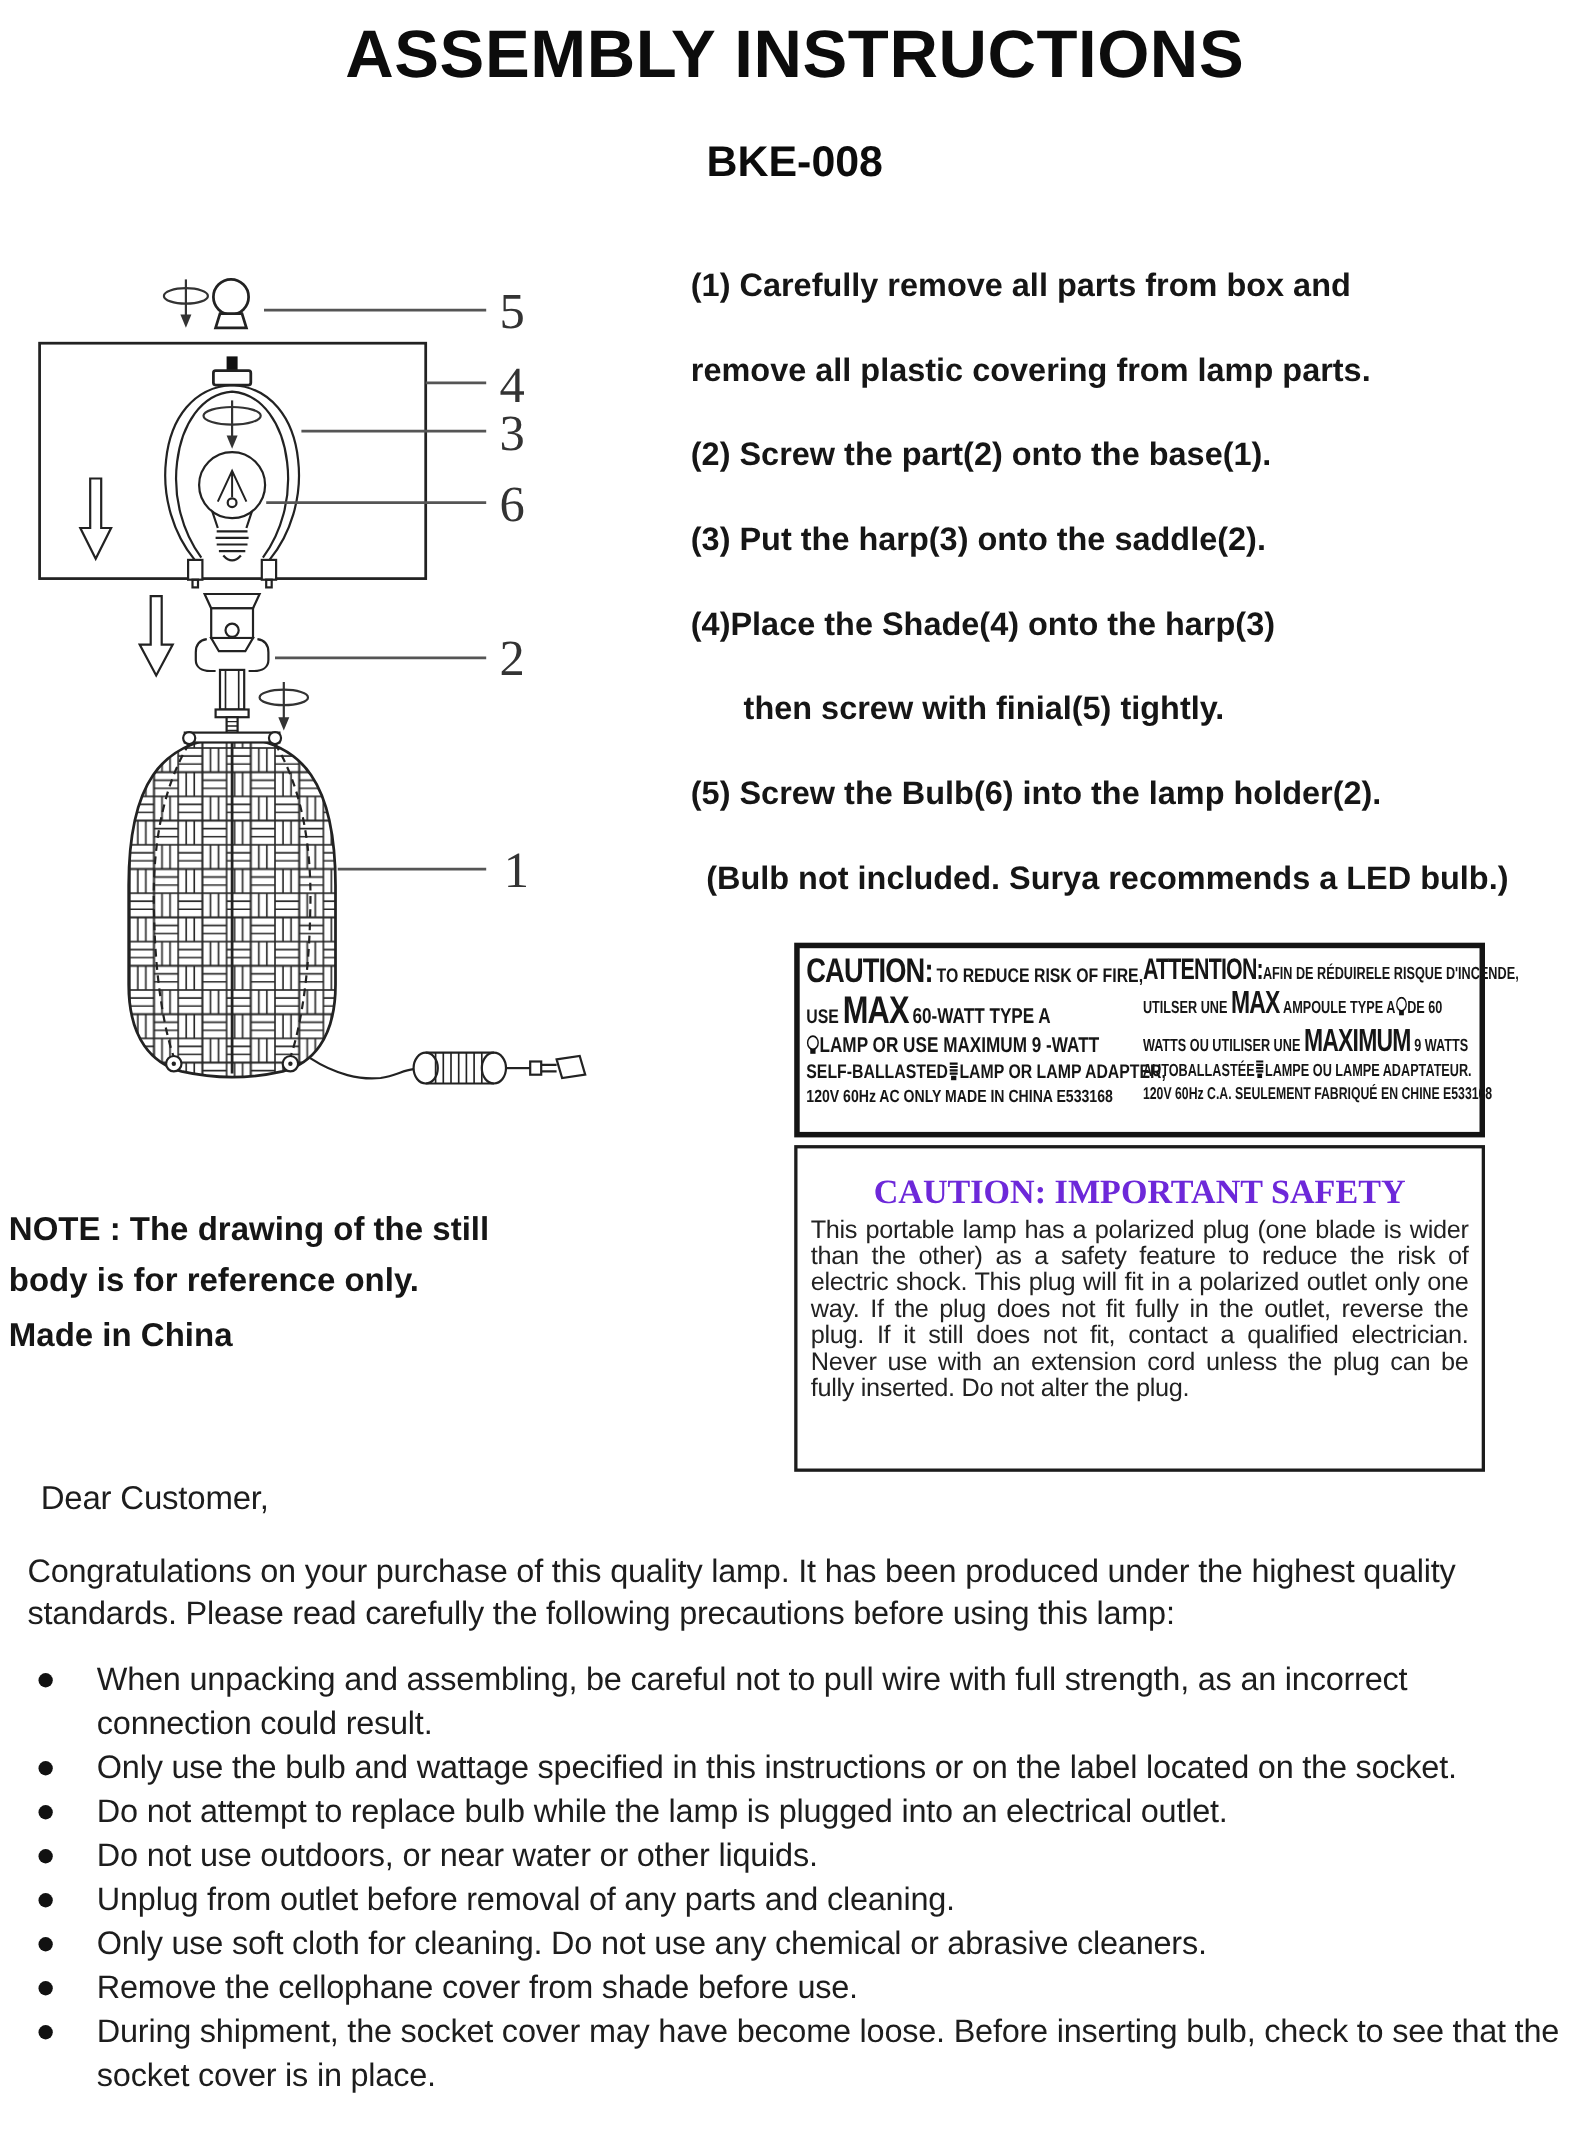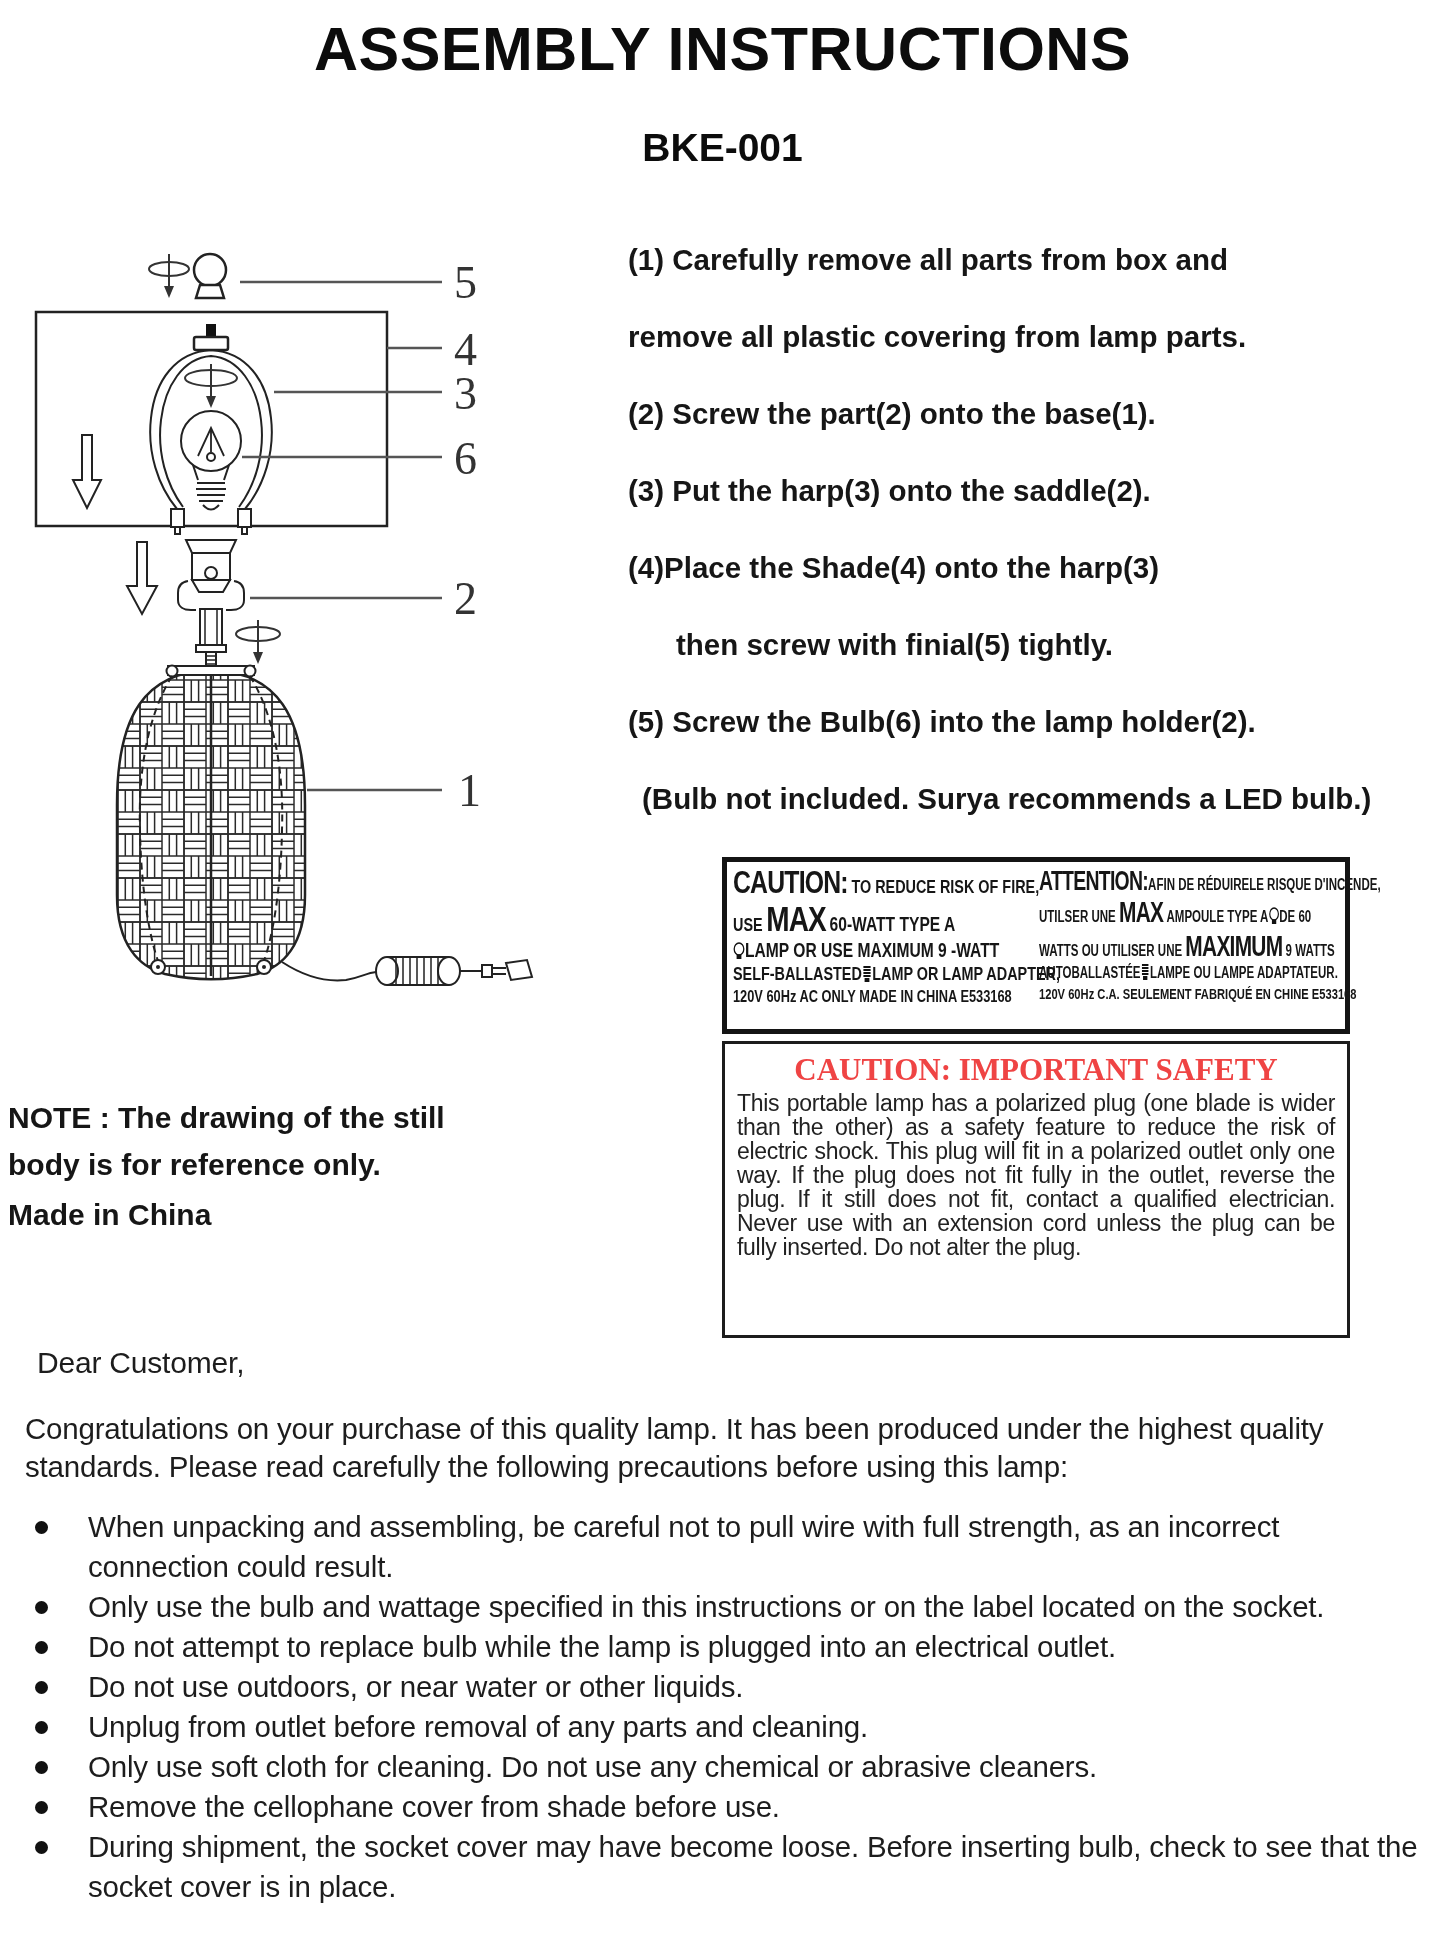--- a/index.html
+++ b/index.html
@@ -39,21 +39,21 @@
   .cl-t18{font-size:18px;}
   .cl-t19{font-size:19.5px;}
   .cl-t16{font-size:16px;}
   .cl-t15{font-size:15.5px;}
   .cl-ico{display:inline-block;vertical-align:-3px;}
 
   
   .safety-box{position:absolute;left:722px;top:1041px;width:628px;height:297px;
     border:3px solid #1c1c1c;box-sizing:border-box;background:#fff;}
   .sb-title{font-family:"Liberation Serif",serif;font-weight:bold;text-align:center;
-    font-size:31px;line-height:37px;margin-top:7px;color:#ef4444;}
+    font-size:31px;line-height:37px;margin-top:21px;color:#6d28d9;}
   .sb-title2{font-family:"Liberation Serif",serif;font-weight:bold;text-align:center;
     font-size:29px;line-height:35px;color:#161616;}
   .sb-body{font-size:23px;line-height:24px;text-align:justify;padding:3px 12px 0 12px;
     letter-spacing:-0.3px;color:#222;}
 
   
   .note{position:absolute;left:8px;top:1094px;font-size:30px;font-weight:bold;color:#161616;}
   .note div{line-height:47px;}
   .made-in{position:absolute;left:8px;top:1198px;font-size:30px;font-weight:bold;color:#161616;}
 
@@ -66,21 +66,21 @@
   .bullets li{position:relative;padding-left:63px;line-height:40px;font-size:29.5px;}
   .bullet-dot{position:absolute;left:10px;top:14px;width:13px;height:13px;
     border-radius:50%;background:#111;}
 
   svg text.part-num{font-family:"Liberation Serif",serif;font-size:46px;fill:#333;}
 </style>
 </head>
 <body>
 
 <div class="page-title">ASSEMBLY INSTRUCTIONS</div>
-<div class="model-no">BKE-001</div>
+<div class="model-no">BKE-008</div>
 
 <svg class="diagram" width="530" height="790" viewBox="0 0 530 790">
   <defs>
     <pattern id="weave" width="44" height="44" patternUnits="userSpaceOnUse">
       <rect width="44" height="44" fill="#fff"></rect>
       <g stroke="#2a2a2a" stroke-width="1.5" fill="none">
         <rect x="0" y="0" width="22" height="22"></rect>
         <path d="M0,7.3 H22 M0,14.6 H22"></path>
         <rect x="22" y="0" width="22" height="22"></rect>
         <path d="M29.3,0 V22 M36.6,0 V22"></path>

